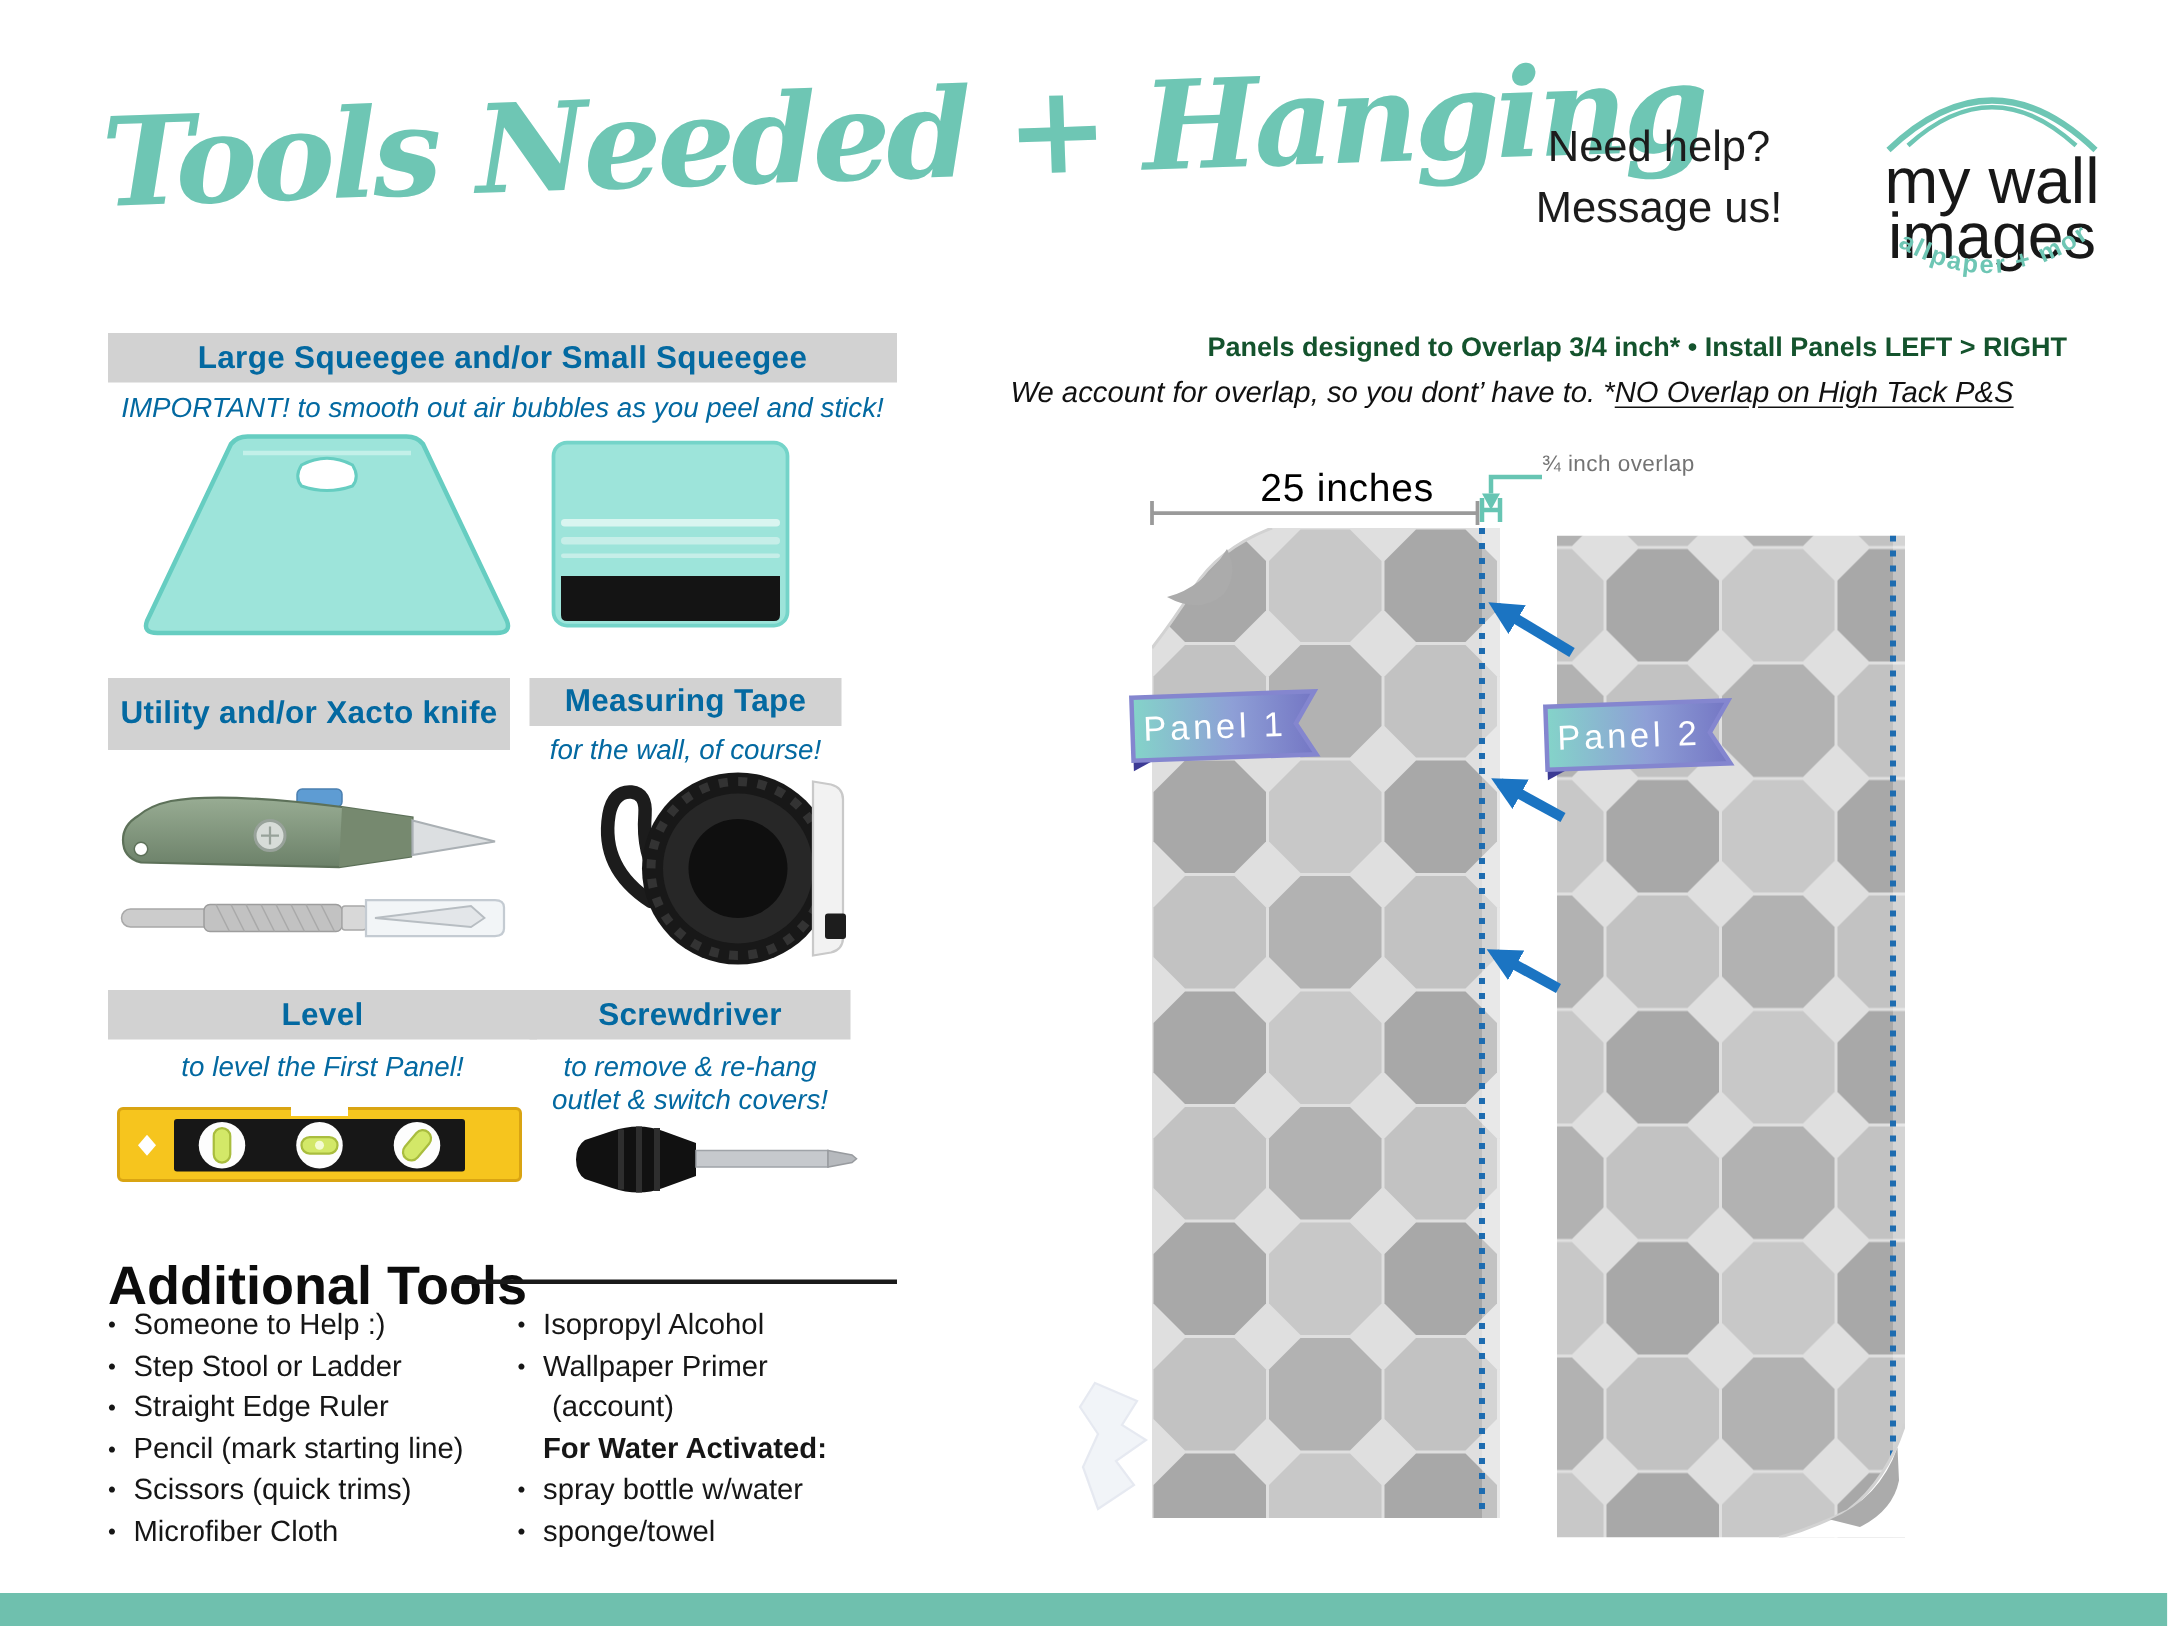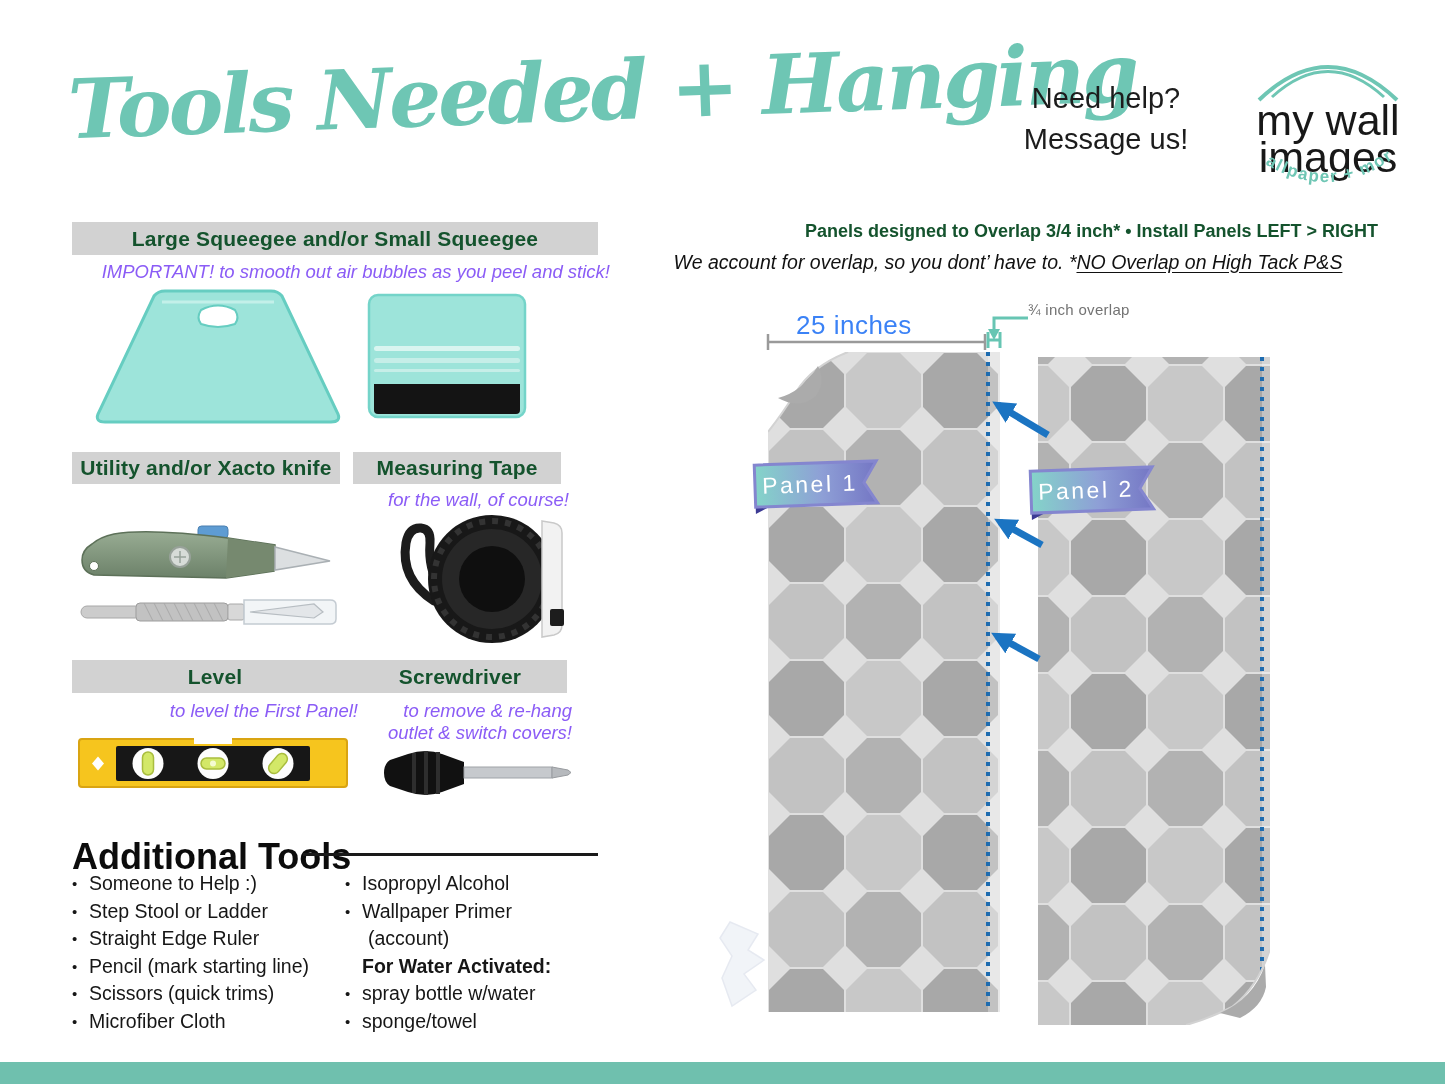--- a/index.html
+++ b/index.html
@@ -11,41 +11,41 @@
     font-family:"DejaVu Serif",serif;font-style:italic;font-weight:600;
     font-size:82px;letter-spacing:-3px;color:#6ec6b4;transform:rotate(-2deg);}
 
   .help-block{position:absolute;left:1000px;top:78px;width:212px;text-align:center;
     font-size:29px;line-height:1.40;color:#1c1c1c;}
 
   .logo{position:absolute;left:1243px;top:50px;}
 
   
   .bar{position:absolute;background:#d2d2d2;display:flex;align-items:center;justify-content:center;
-    font-size:21px;font-weight:700;color:#14532d;letter-spacing:0.2px;}
-  .cap{position:absolute;font-style:italic;font-size:18.5px;color:#8b5cf6;text-align:right;line-height:1.18;}
+    font-size:21px;font-weight:700;color:#0369a1;letter-spacing:0.2px;}
+  .cap{position:absolute;font-style:italic;font-size:18.5px;color:#0369a1;text-align:center;line-height:1.18;}
   .toolimg{position:absolute;}
 
   .addl-heading{position:absolute;left:72px;top:836px;font-size:36px;font-weight:700;color:#0c0c0c;}
   .addl-line{position:absolute;left:303px;top:853px;width:295px;height:3px;background:#1a1a1a;}
   .tool-list{position:absolute;top:870px;}
   .tool-list.c1{left:72px;width:280px;}
   .tool-list.c2{left:345px;width:260px;}
   .tool-item{display:flex;align-items:flex-start;font-size:19.5px;color:#161616;line-height:27.5px;}
   .tool-item .bullet{width:17px;font-size:15px;line-height:27.5px;flex:none;}
 
   
   .panels-header{position:absolute;left:638px;top:221px;width:740px;text-align:right;
     font-size:18px;font-weight:700;color:#14532d;}
   .panels-sub{position:absolute;left:638px;top:251px;width:740px;text-align:center;
     font-size:19.5px;font-style:italic;color:#111;}
   .panels-sub .u{text-decoration:underline;text-underline-offset:3px;}
 
-  .dim-label{position:absolute;left:796px;top:310px;width:160px;text-align:left;
-    font-size:26px;color:#3b82f6;letter-spacing:0.5px;}
+  .dim-label{position:absolute;left:796px;top:310px;width:160px;text-align:right;
+    font-size:26px;color:#000000;letter-spacing:0.5px;}
   .overlap-label{position:absolute;left:1028px;top:301px;font-size:15px;color:#737373;letter-spacing:0.3px;}
 
   .panel-svg{position:absolute;z-index:1;}
   .annot{position:absolute;left:640px;top:298px;z-index:2;pointer-events:none;}
   .badge{position:absolute;z-index:3;transform:rotate(-2deg);}
   .crumple{position:absolute;left:718px;top:916px;z-index:0;}
 
   .footer-bar{position:absolute;left:0;top:1062px;width:1445px;height:22px;background:#6fc0ae;}
 </style>
 </head>
@@ -85,21 +85,21 @@
   </svg>
 
   <svg class="toolimg" style="left:366px;top:292px;" width="162" height="128" viewBox="0 0 162 128">
     <rect x="3" y="3" width="156" height="122" rx="9" fill="#9de4da" stroke="#74d4c9" stroke-width="2.5"></rect>
     <rect x="8" y="54" width="146" height="5" rx="2.5" fill="#d9f5f0"></rect>
     <rect x="8" y="66" width="146" height="5" rx="2.5" fill="#c6eee8"></rect>
     <rect x="8" y="77" width="146" height="3" rx="1.5" fill="#c6eee8"></rect>
     <path d="M8,92 L154,92 L154,118 Q154,122 150,122 L12,122 Q8,122 8,118 Z" fill="#141414"></path>
   </svg>
 
-  <div class="bar" style="left:72px;top:452px;width:268px;height:32px;">
+  <div class="bar" style="left:72px;top:452px;width:268px;height:48px;">
     <span>Utility and/or Xacto knife</span>
   </div>
   <div class="bar" style="left:353px;top:452px;width:208px;height:32px;">
     <span>Measuring Tape</span>
   </div>
   <div class="cap" style="left:345px;top:489px;width:224px;">for the wall, of course!</div>
 
   <svg class="toolimg" style="left:78px;top:514px;" width="268" height="78" viewBox="0 0 268 78">
     <defs>
       <linearGradient id="ukg" x1="0" y1="0" x2="0" y2="1">

